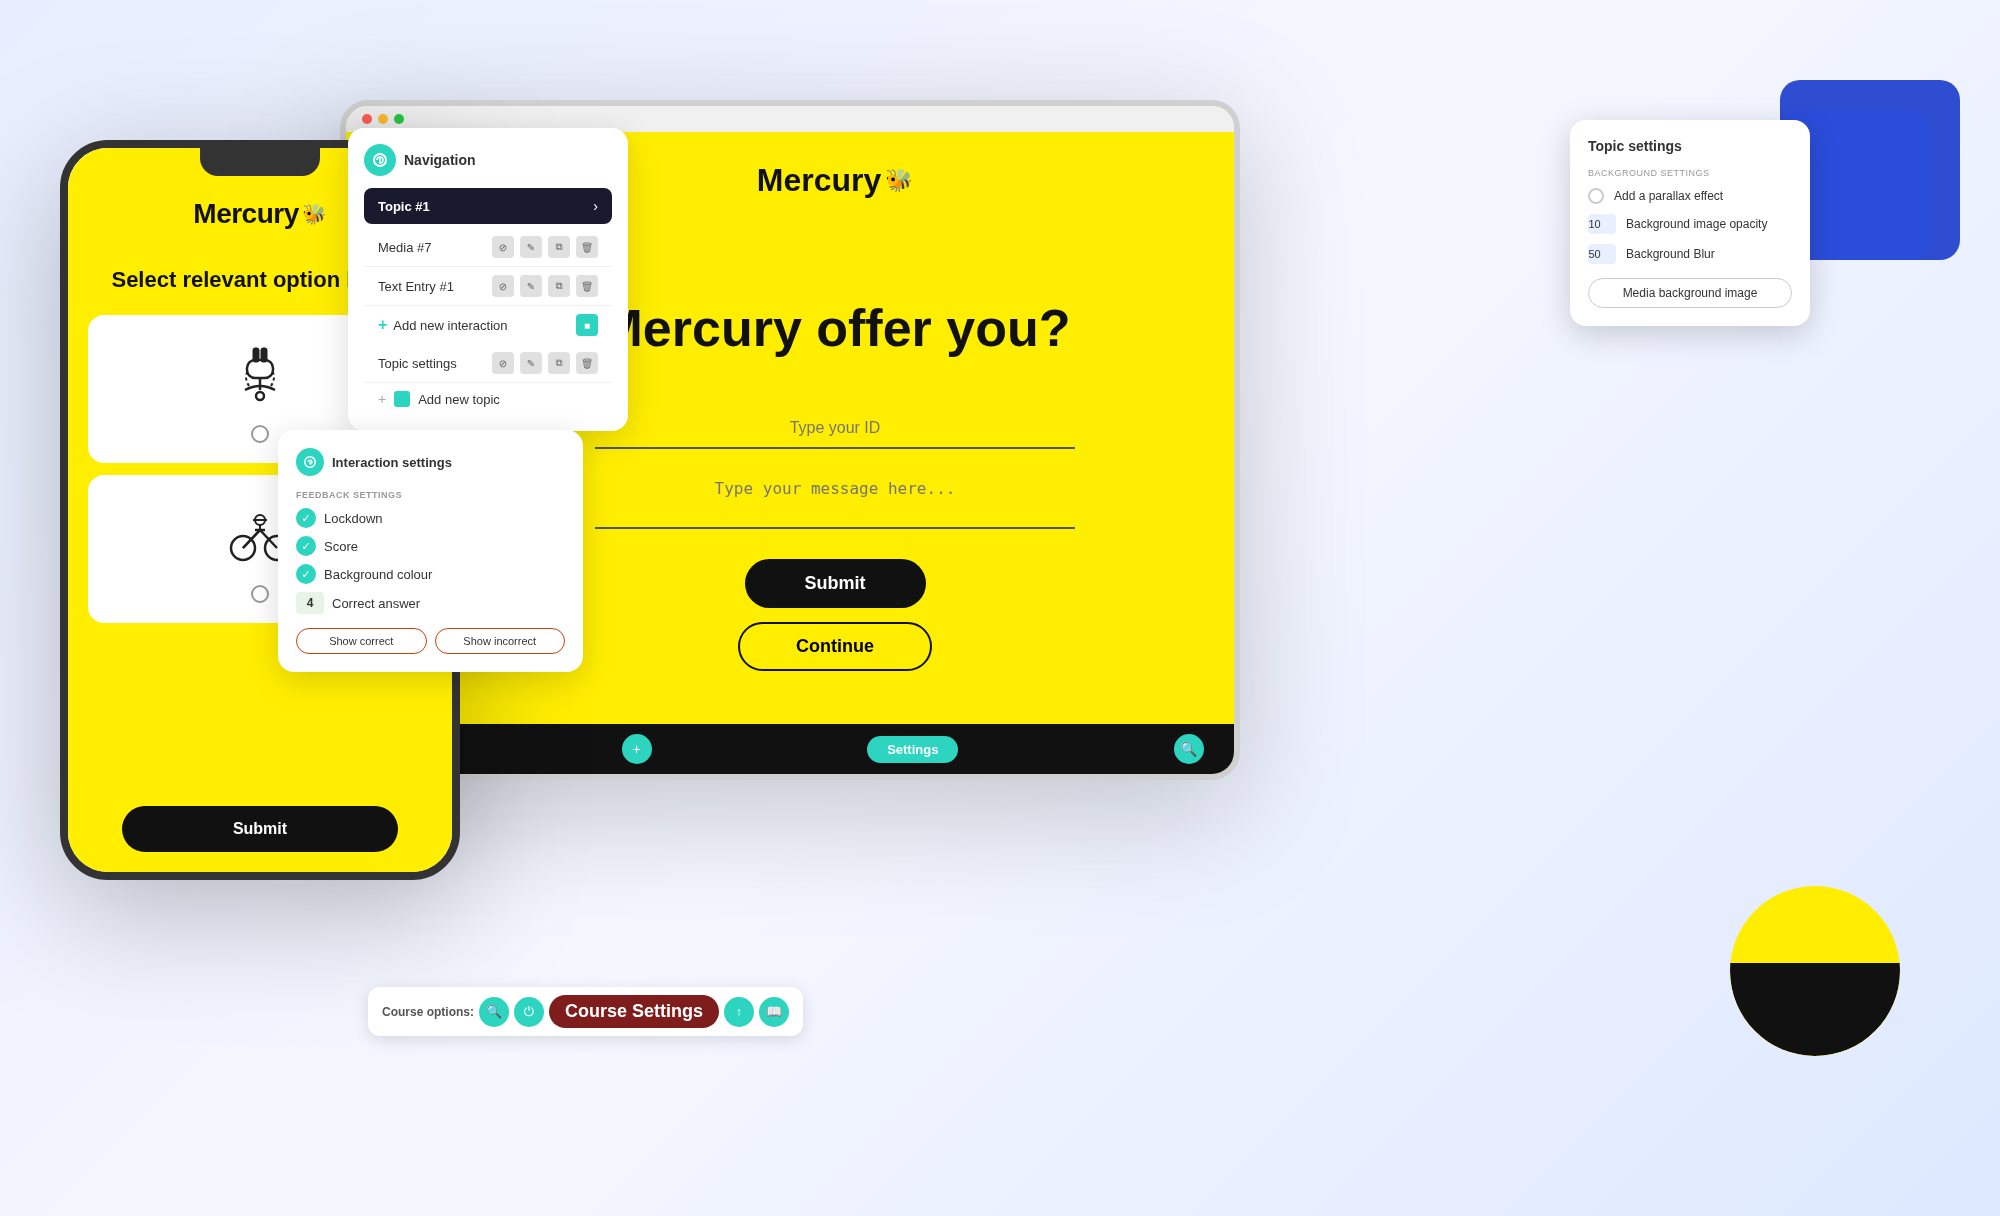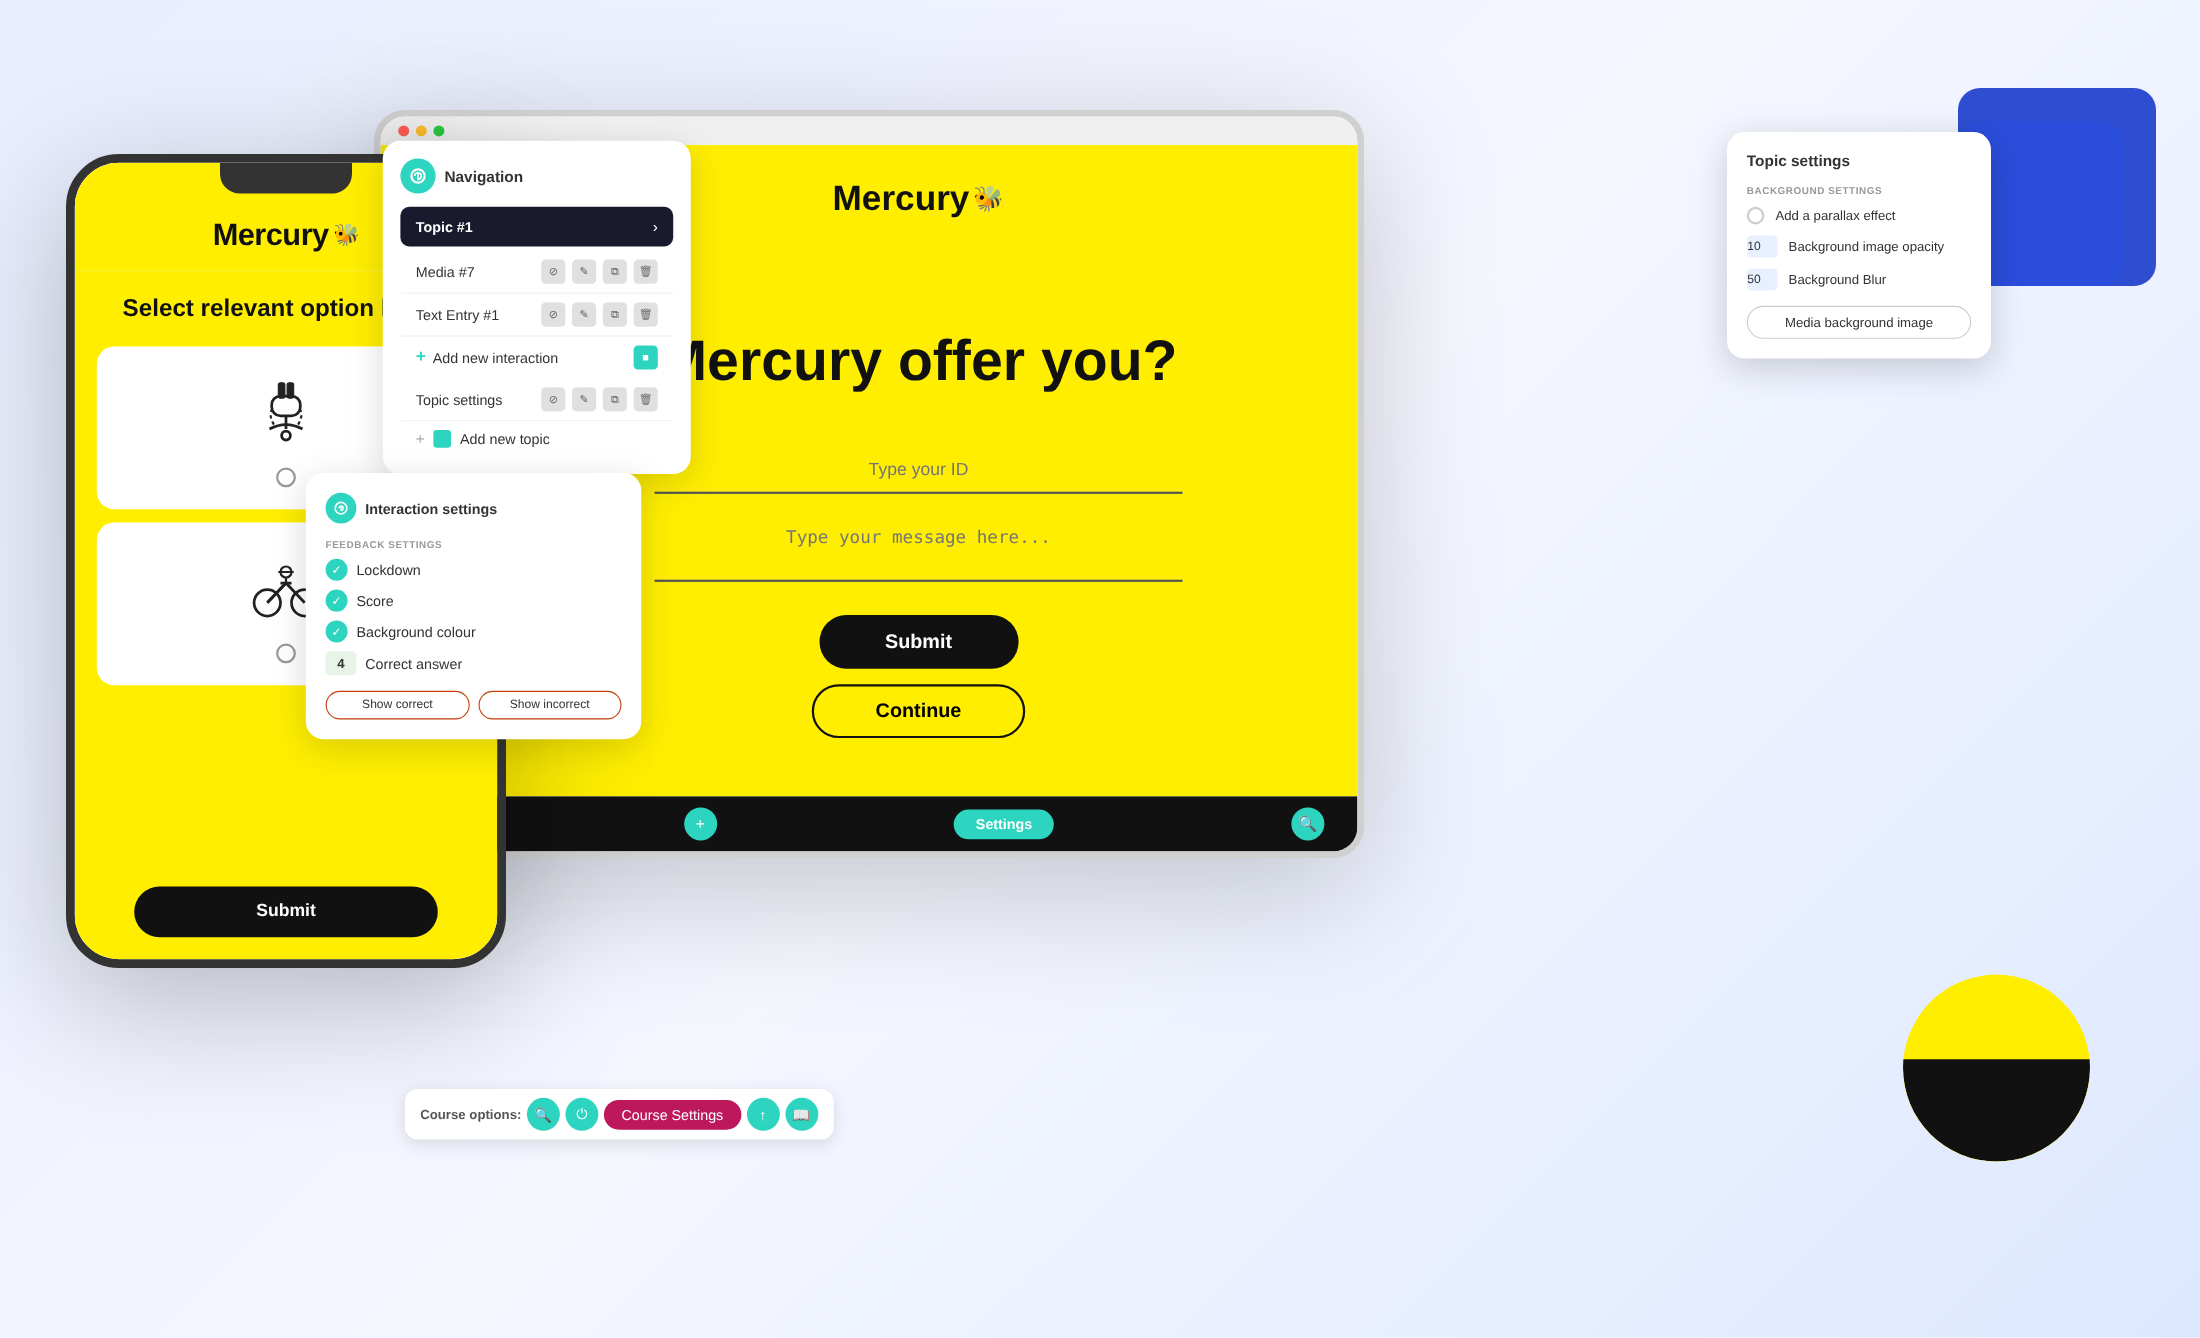--- a/index.html
+++ b/index.html
@@ -496,21 +496,21 @@
       z-index: 22;
     }
     .topic-settings-title {
       font-size: 14px;
       font-weight: 700;
       color: #333;
       margin-bottom: 14px;
     }
     .bg-settings-label {
       font-size: 9px;
-      font-weight: 700;
+      font-weight: 400;
       color: #999;
       text-transform: uppercase;
       letter-spacing: 0.5px;
       margin-bottom: 10px;
     }
     .bg-setting-item {
       display: flex;
       align-items: center;
       gap: 10px;
       margin-bottom: 10px;
@@ -619,26 +619,26 @@
       background: #2dd4bf;
       border-radius: 50%;
       display: flex;
       align-items: center;
       justify-content: center;
       color: white;
       font-size: 13px;
       cursor: pointer;
     }
     .course-settings-btn {
-      background: #be185d;
+      background: #7f1d1d;
       border-radius: 20px;
       padding: 6px 16px;
       color: white;
-      font-size: 13px;
-      font-weight: 400;
+      font-size: 18px;
+      font-weight: 700;
       cursor: pointer;
     }
 
     
     .bee-logo {
       display: inline-flex;
       align-items: center;
       gap: 4px;
     }
     .bee-emoji {

